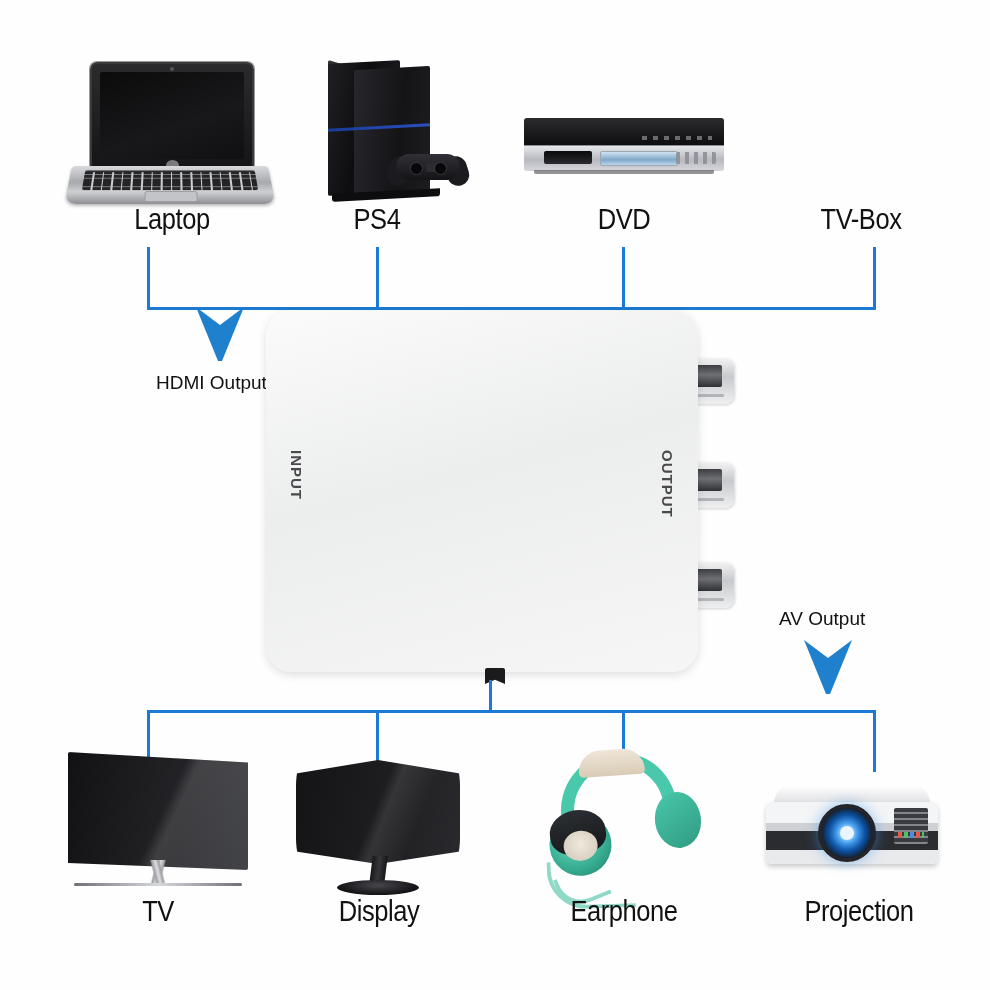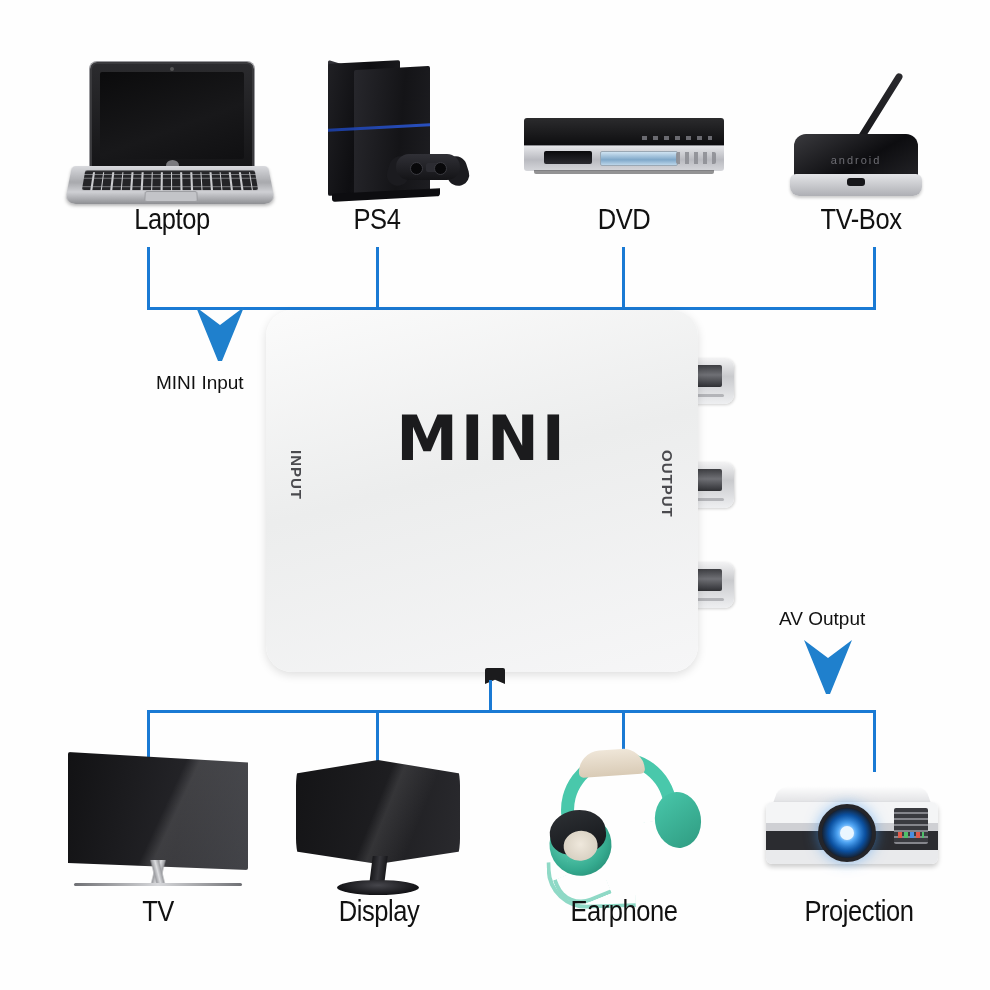--- a/index.html
+++ b/index.html
@@ -245,50 +245,40 @@
     <div class="dvd-top"></div>
     <div class="dvd-face">
       <div class="dvd-slot"></div>
       <div class="dvd-tray"></div>
       <div class="dvd-btns"></div>
     </div>
     <div class="dvd-foot"></div>
   </div>
   <div class="lbl" style="left:540px;top:203px;width:168px;">DVD</div>
 
-  <div class="dev" style="left:786px;top:62px;width:150px;height:140px;">
-    <div class="tb-ant"></div>
-    <div class="tb-top">
-      <div class="tb-txt">android</div>
-    </div>
-    <div class="tb-base">
-      <div class="tb-led"></div>
-    </div>
-  </div>
   <div class="lbl" style="left:776px;top:203px;width:170px;">TV-Box</div>
 
   <div class="wire wire-h" style="left:147px;top:307px;width:729px;"></div>
   <div class="wire wire-v" style="left:147px;top:247px;height:62px;"></div>
   <div class="wire wire-v" style="left:376px;top:247px;height:62px;"></div>
   <div class="wire wire-v" style="left:622px;top:247px;height:62px;"></div>
   <div class="wire wire-v" style="left:873px;top:247px;height:62px;"></div>
   <div class="wire wire-v" style="left:503px;top:307px;height:26px;"></div>
 
   <svg class="arrow" style="left:192px;top:303px;" width="56" height="62" viewBox="0 0 56 62">
     <polygon points="4,4 28,22 52,4 30,58 26,58" fill="#1f80cd"></polygon>
   </svg>
-  <div class="small-lbl" style="left:156px;top:372px;">MINI Input</div>
+  <div class="small-lbl" style="left:156px;top:372px;">HDMI Output</div>
 
   <div class="rca" style="left:678px;top:358px;"></div>
   <div class="rca" style="left:678px;top:462px;"></div>
   <div class="rca" style="left:678px;top:562px;"></div>
 
   <div class="conv">
     <div class="conv-in">INPUT</div>
-    <div class="conv-mini">MINI</div>
     <div class="conv-out">OUTPUT</div>
   </div>
   <div class="conv-tab"></div>
 
   <div class="small-lbl" style="left:779px;top:608px;">AV Output</div>
   <svg class="arrow" style="left:800px;top:636px;" width="56" height="62" viewBox="0 0 56 62">
     <polygon points="4,4 28,22 52,4 30,58 26,58" fill="#1f80cd"></polygon>
   </svg>
 
   <div class="wire wire-v" style="left:489px;top:680px;height:32px;"></div>

